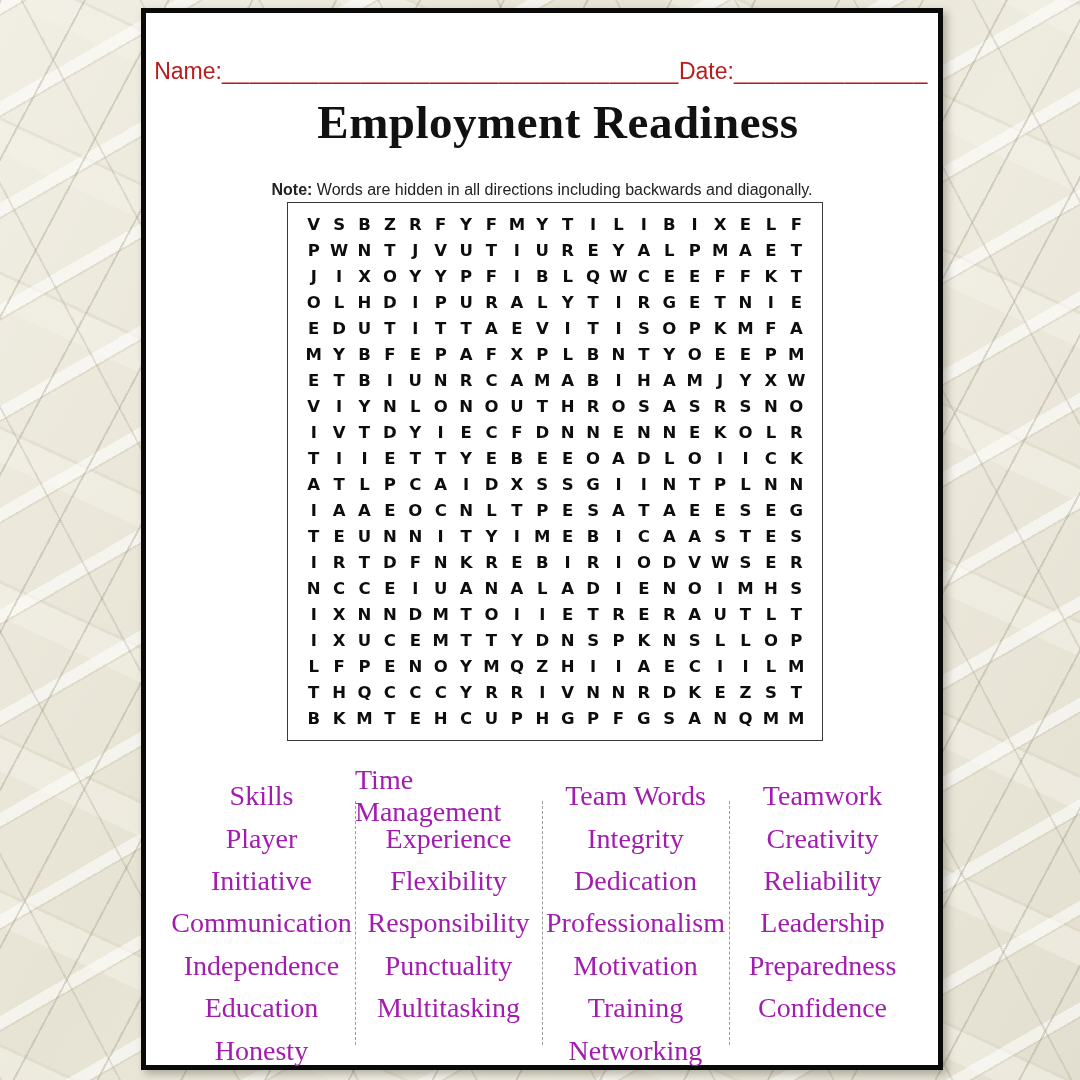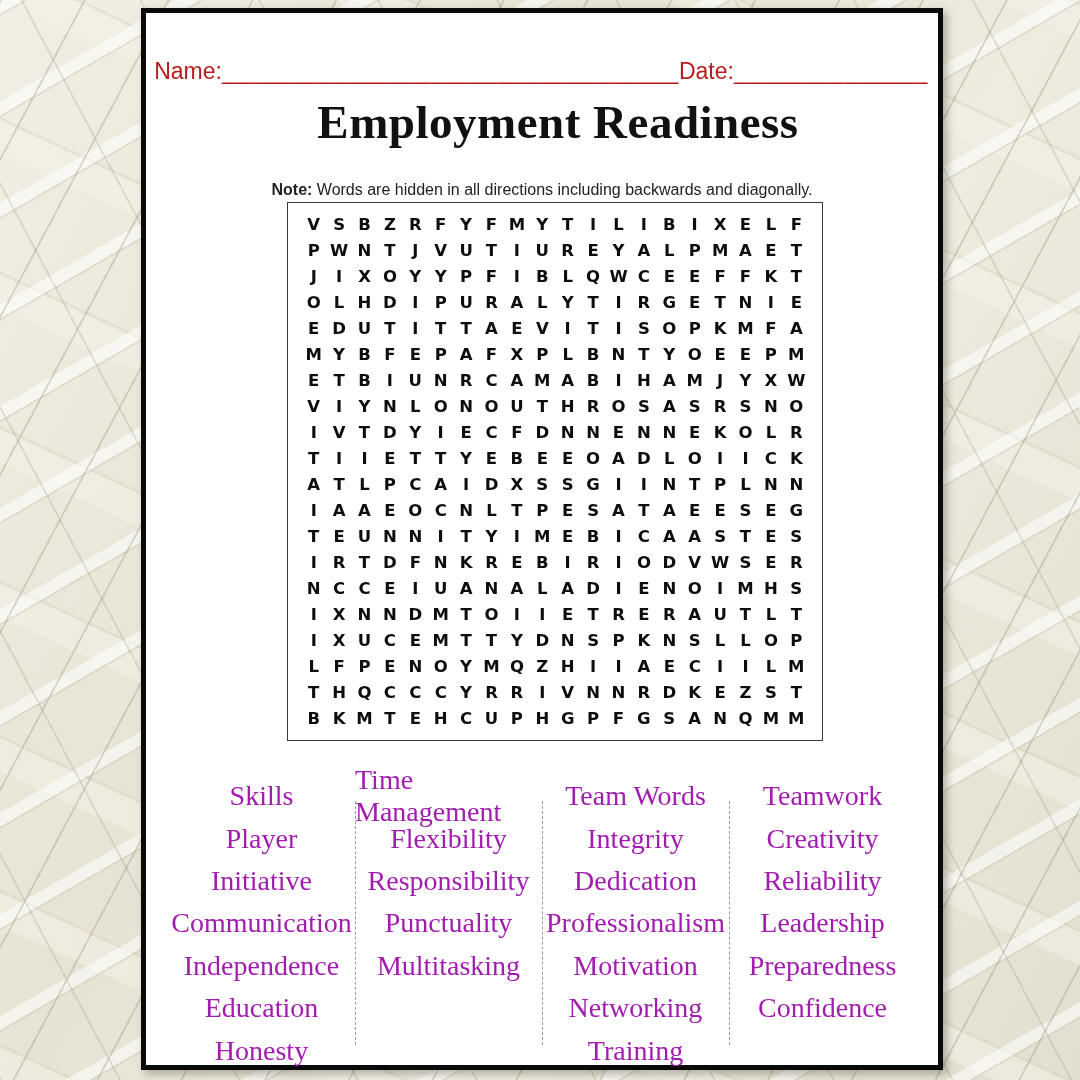--- a/index.html
+++ b/index.html
@@ -517,33 +517,34 @@
           <div class="word">Skills</div>
           <div class="word">Player</div>
           <div class="word">Initiative</div>
           <div class="word">Communication</div>
           <div class="word">Independence</div>
           <div class="word">Education</div>
           <div class="word">Honesty</div>
         </div>
         <div class="wcol">
           <div class="word">Time Management</div>
+          <div class="word">Experience</div>
           <div class="word">Flexibility</div>
           <div class="word">Responsibility</div>
           <div class="word">Punctuality</div>
           <div class="word">Multitasking</div>
         </div>
         <div class="wcol">
           <div class="word">Team Words</div>
           <div class="word">Integrity</div>
           <div class="word">Dedication</div>
           <div class="word">Professionalism</div>
           <div class="word">Motivation</div>
+          <div class="word">Training</div>
           <div class="word">Networking</div>
-          <div class="word">Training</div>
         </div>
         <div class="wcol">
           <div class="word">Teamwork</div>
           <div class="word">Creativity</div>
           <div class="word">Reliability</div>
           <div class="word">Leadership</div>
           <div class="word">Preparedness</div>
           <div class="word">Confidence</div>
         </div>
       </div>

